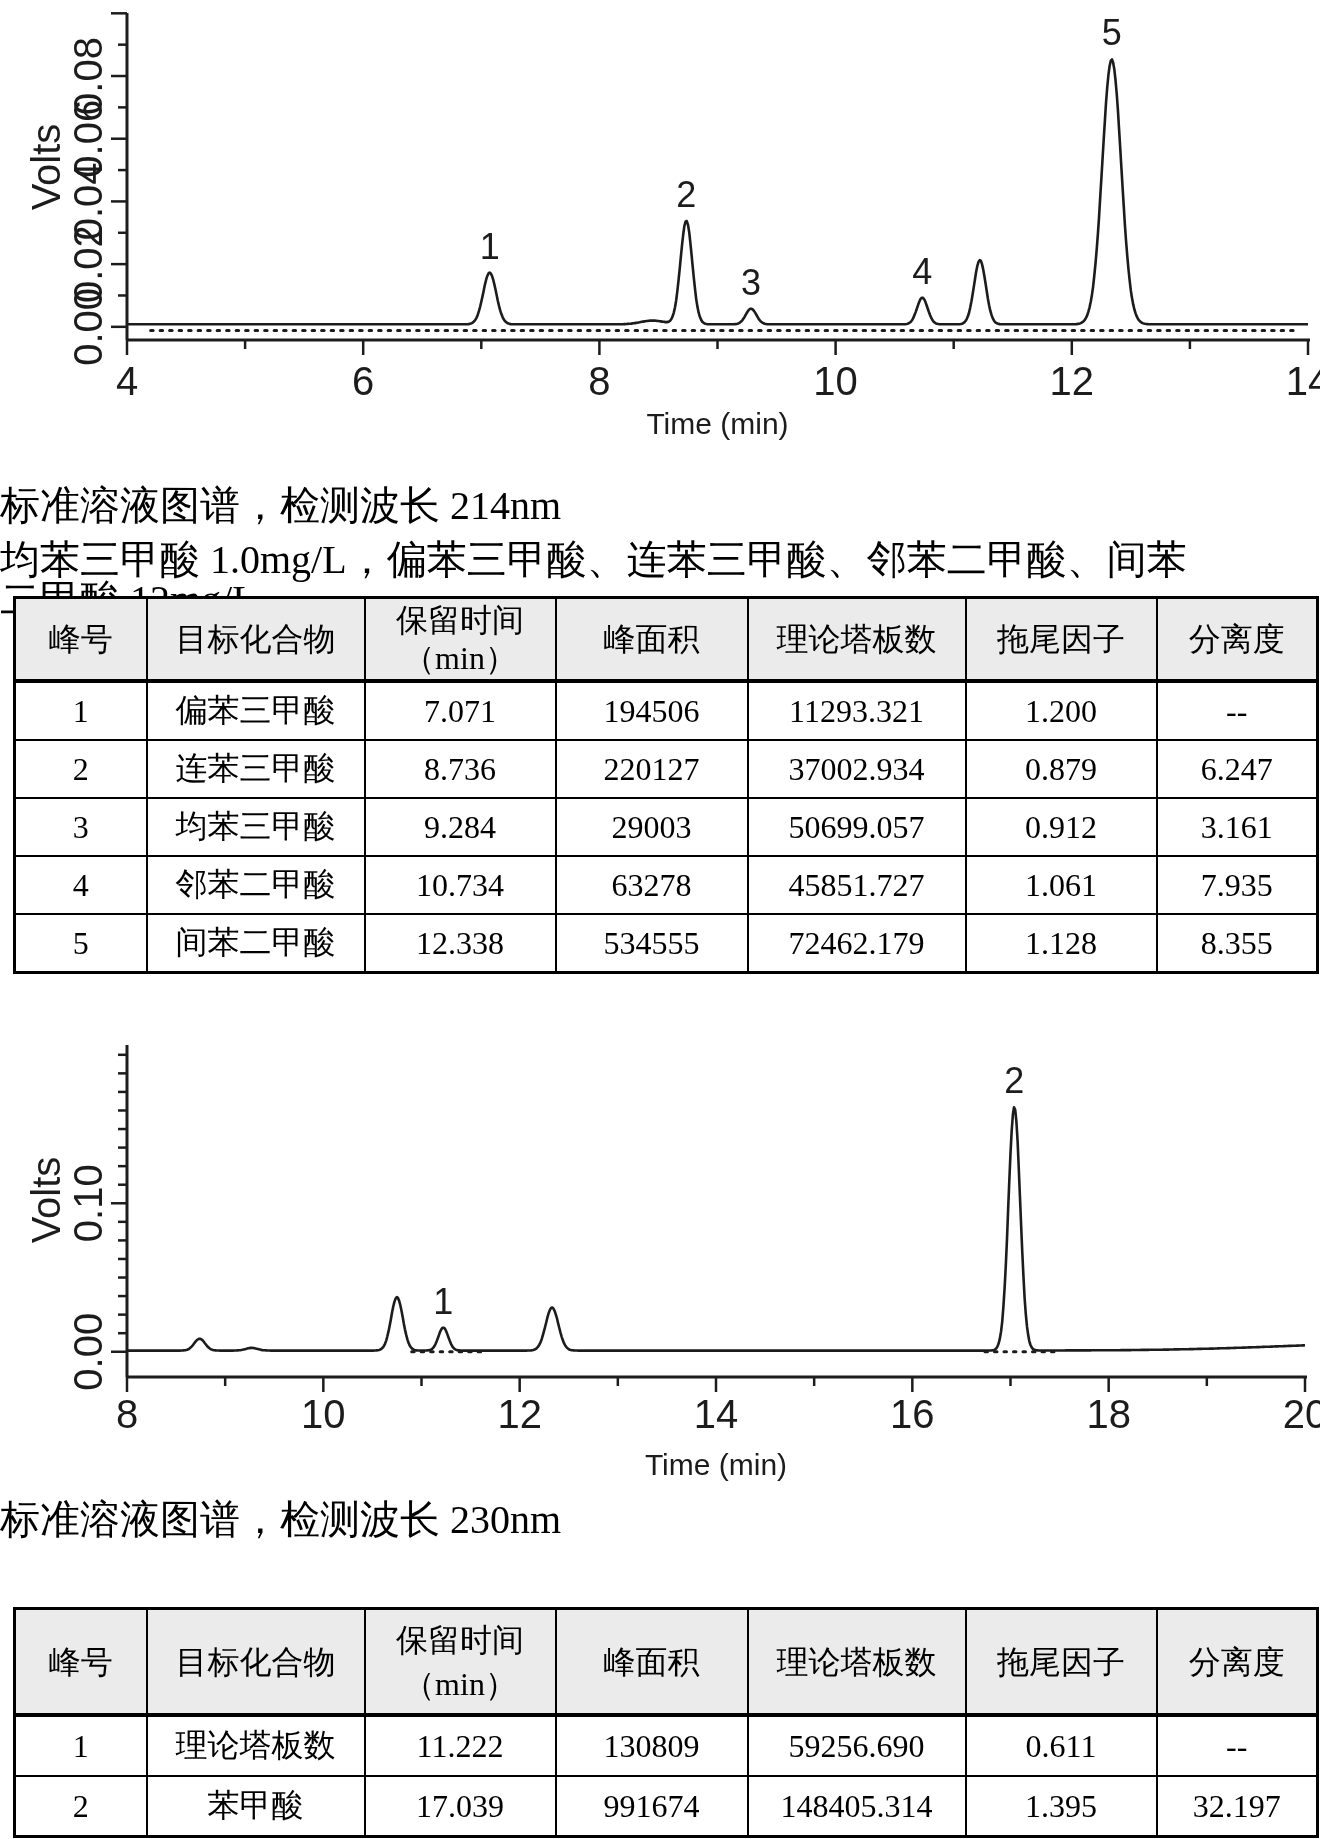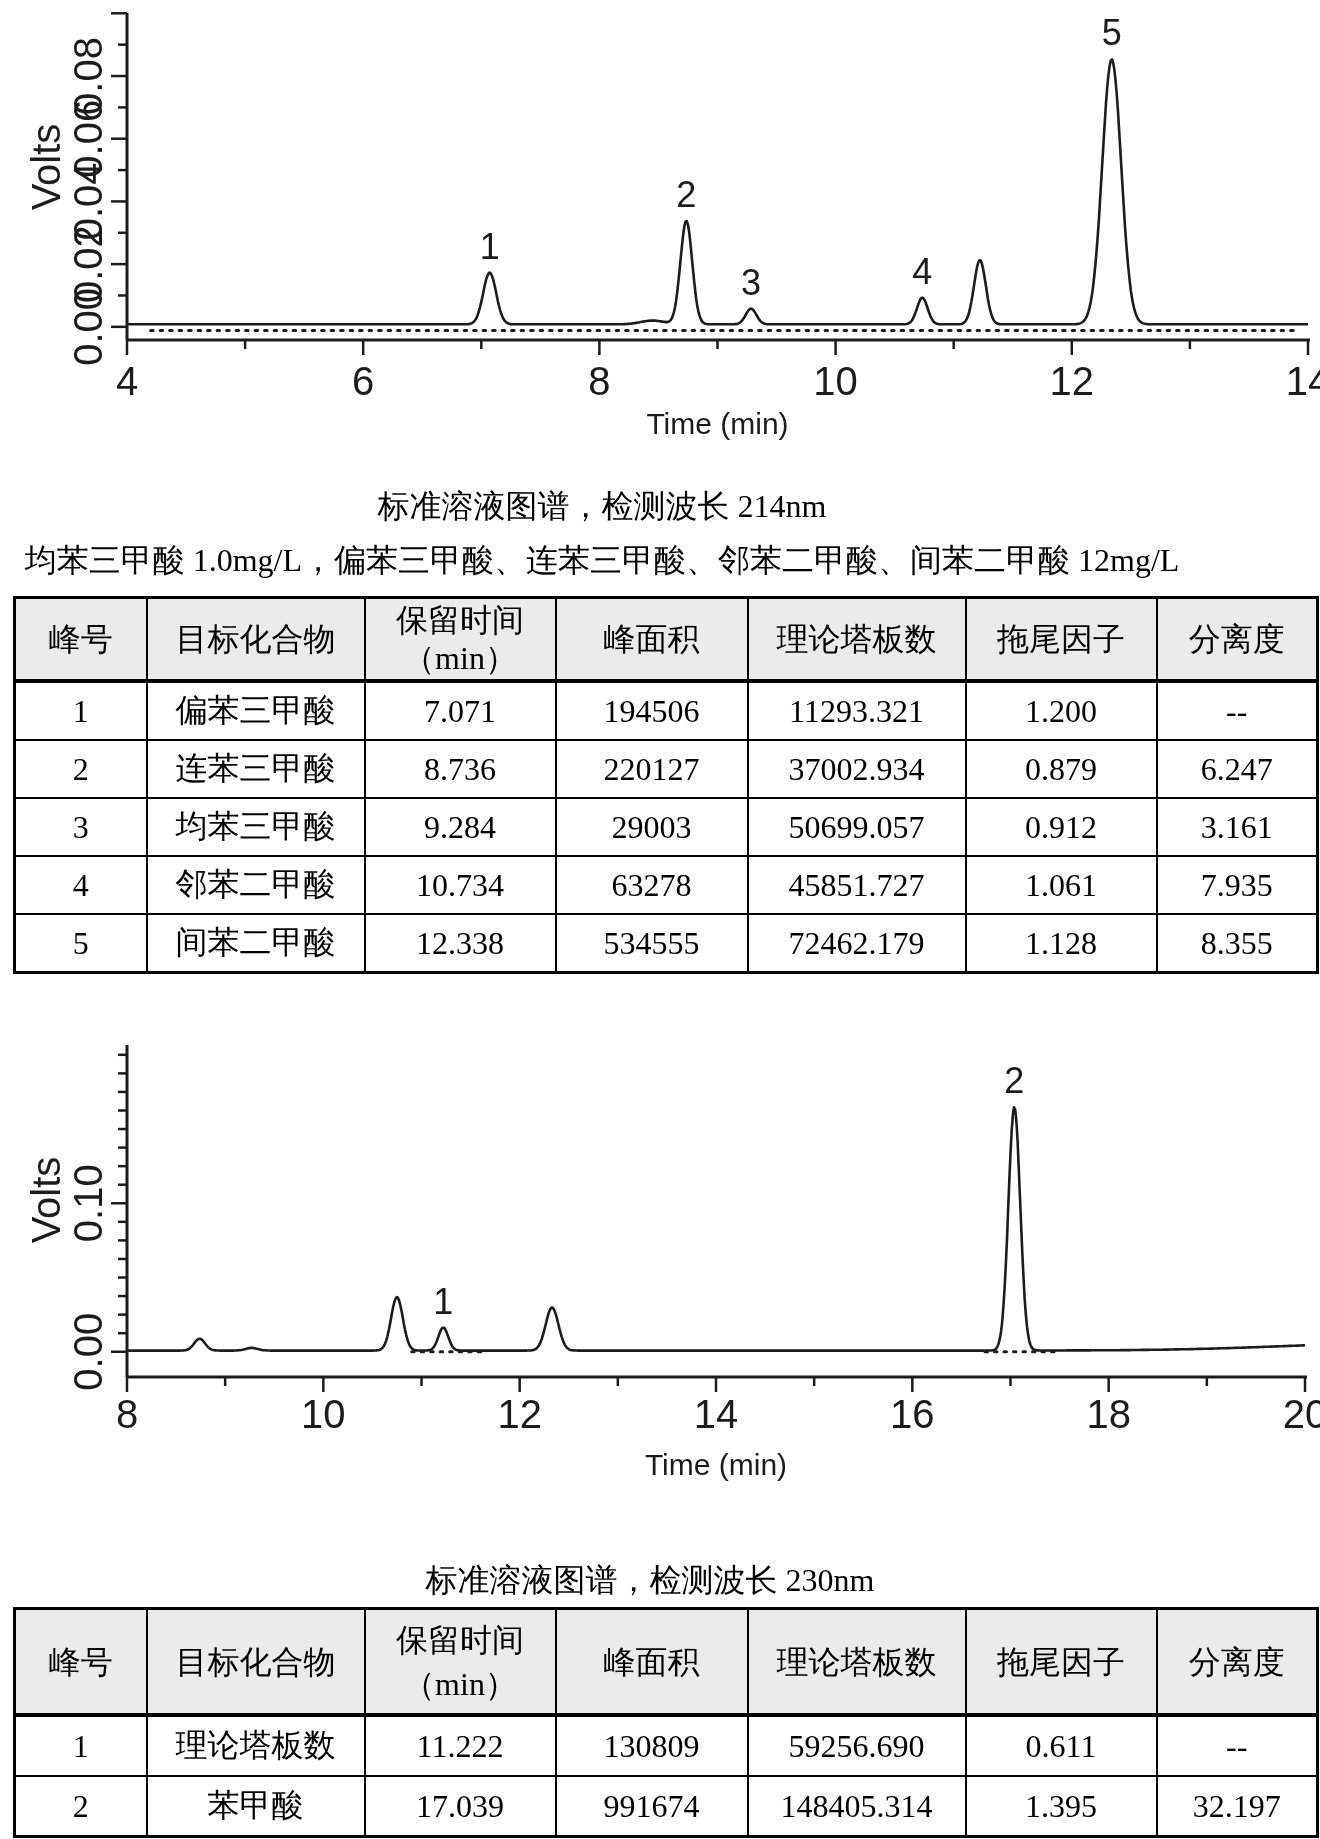--- a/index.html
+++ b/index.html
@@ -2,25 +2,25 @@
 <html><head>
 <meta charset="utf-8">
 <style>
   html,body{margin:0;padding:0;background:#ffffff;}
   #page{position:relative;width:1320px;height:1839px;background:#ffffff;overflow:hidden;
         font-family:"Liberation Serif",serif;color:#000;}
   svg{display:block;position:absolute;left:0;}
   svg text{font-family:"Liberation Sans",sans-serif;fill:#1c1c1c;}
   #svg1{top:0;}
   #svg2{top:1020px;}
-  .caption{position:absolute;left:0;width:1204px;text-align:center;
-           font-size:32px;line-height:40px;color:#000;}
+  .caption{position:absolute;left:0;width:1204px;text-align:left;
+           font-size:40px;line-height:40px;color:#000;}
   #cap1{top:486px;}
   #cap2{top:540px;}
-  #cap3{top:1560px;padding-left:48px;}
+  #cap3{top:1500px;}
   #cap4{top:1548px;}
   .tablewrap{position:absolute;left:13px;width:1303px;}
   #table1{top:596px;}
   #table2{top:1607px;}
   table.dtable{border-collapse:collapse;table-layout:fixed;width:1303px;
                font-family:"Liberation Serif",serif;font-size:32px;color:#000;padding-left:44px;}
   table.dtable th,table.dtable td{border:2px solid #000;text-align:center;
                vertical-align:middle;padding:0;font-weight:normal;overflow:hidden;}
   table.dtable{border:3px solid #000;}
   table.dtable thead th{background:#ebebeb;border-bottom:4px solid #000;white-space:pre-line;}

